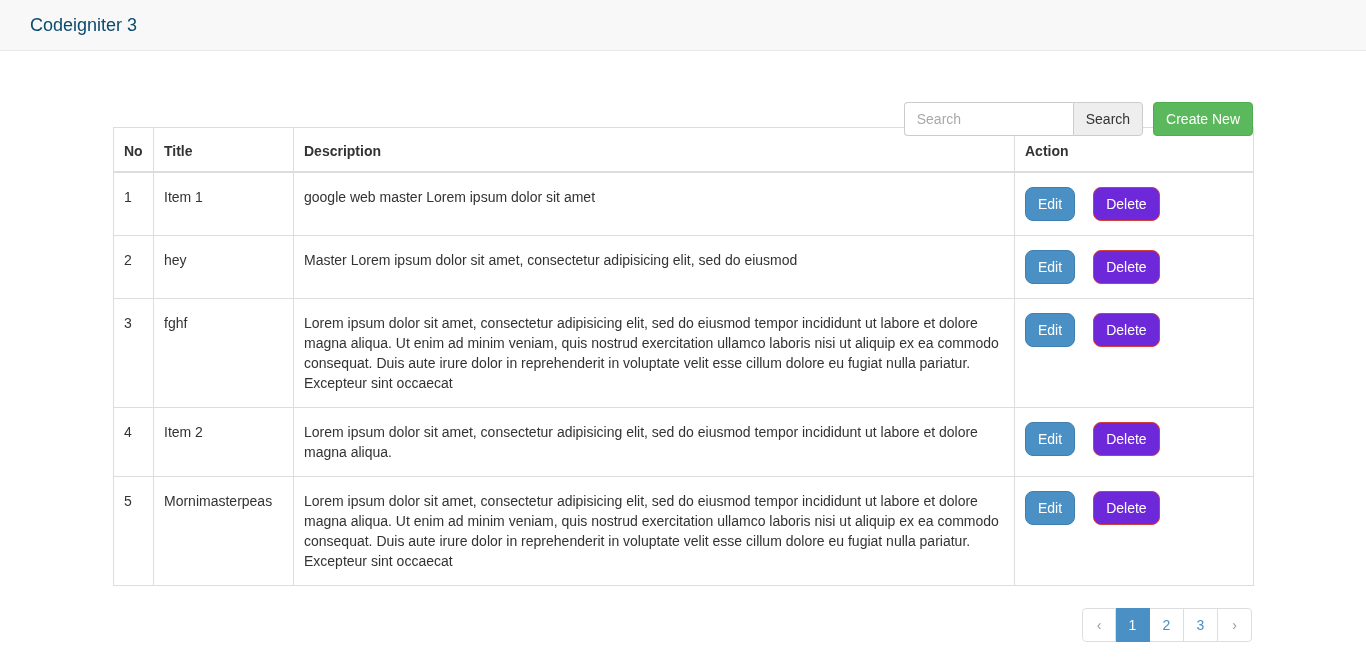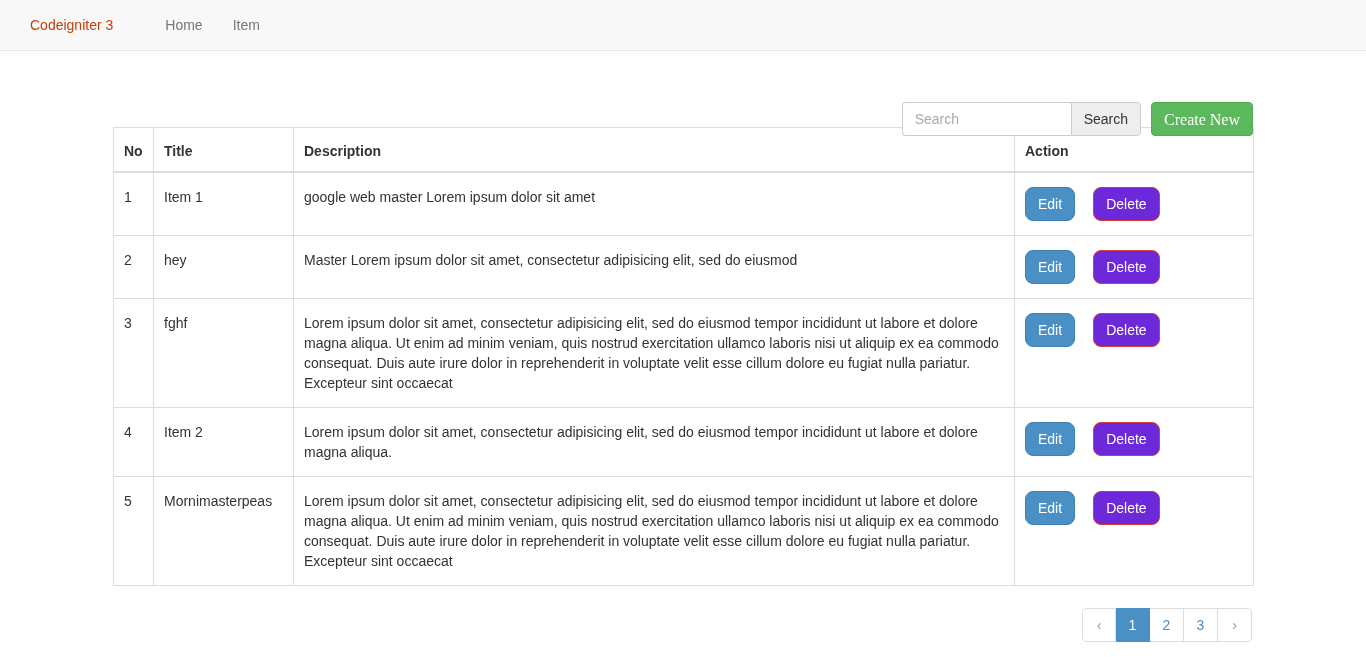--- a/index.html
+++ b/index.html
@@ -20,22 +20,22 @@
   
   .navbar {
     height: 51px;
     background: #f8f8f8;
     border-bottom: 1px solid #e7e7e7;
     display: flex;
     align-items: center;
     padding: 0 15px;
   }
   .navbar-brand {
-    font-size: 14px;
-    color: #c2410c;
+    font-size: 18px;
+    color: #0c4a6e;
     padding: 0 15px;
     line-height: 20px;
     text-decoration: none;
     white-space: nowrap;
   }
   .navbar-nav {
     display: flex;
     list-style: none;
     margin: 0;
     padding: 0;
@@ -108,22 +108,22 @@
     background-color: #eeeeee;
     border: 1px solid #cccccc;
     border-radius: 0 4px 4px 0;
     cursor: pointer;
     white-space: nowrap;
   }
   .btn-create {
     margin-left: 10px;
     height: 34px;
     padding: 6px 12px;
-    font-size: 16px;
-    font-family: Liberation Serif, serif;
+    font-size: 14px;
+    font-family: Liberation Sans, sans-serif;
     line-height: 1.428571429;
     color: #ffffff;
     background-color: #5cb85c;
     border: 1px solid #4cae4c;
     border-radius: 4px;
     cursor: pointer;
     text-decoration: none;
     display: inline-block;
     white-space: nowrap;
   }
@@ -226,28 +226,20 @@
     color: #ffffff;
     z-index: 2;
   }
   .pagination li.arrow a { color: #999999; }
 </style>
 </head>
 <body>
 
 <nav class="navbar">
   <a class="navbar-brand" href="#">Codeigniter 3</a>
-  <ul class="navbar-nav">
-    <li>
-      <a href="#">Home</a>
-    </li>
-    <li>
-      <a href="#">Item</a>
-    </li>
-  </ul>
 </nav>
 
 <div class="container">
 
   <div class="page-header-row">
 
     <div class="header-tools">
       <div class="input-group">
         <input type="text" class="search-input" placeholder="Search" style="">
         <button class="btn-search">Search</button>

